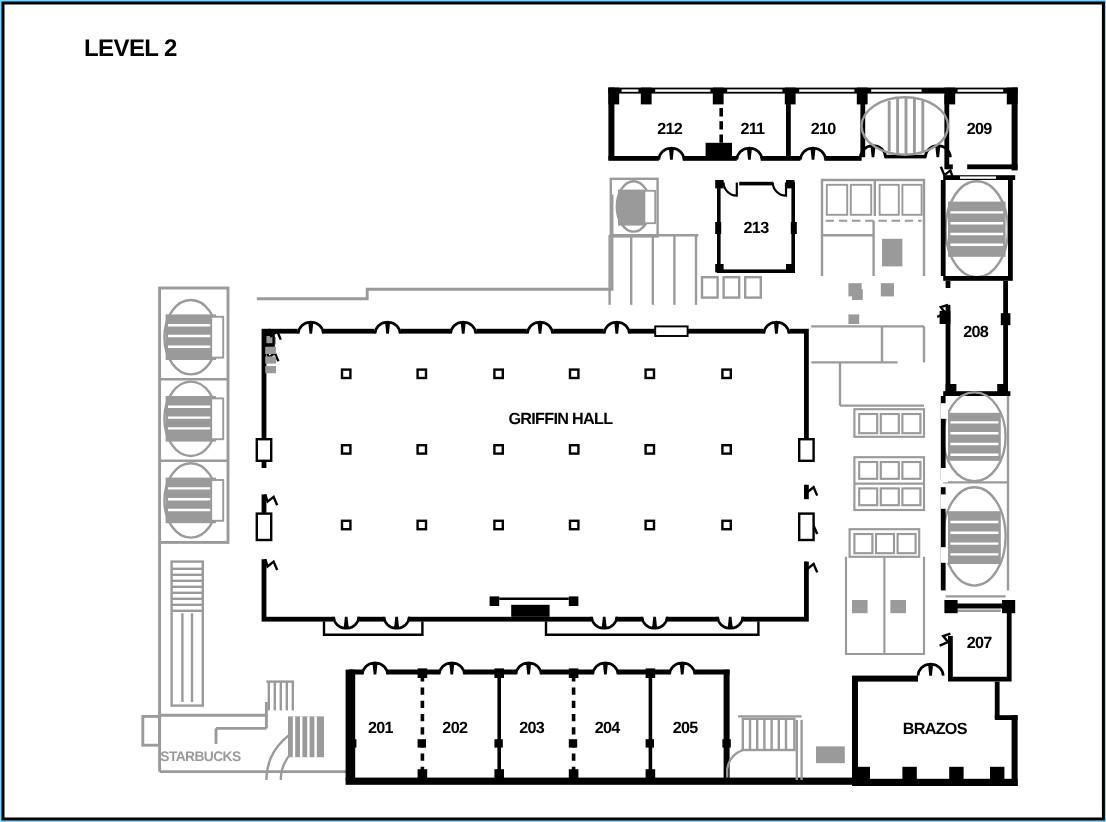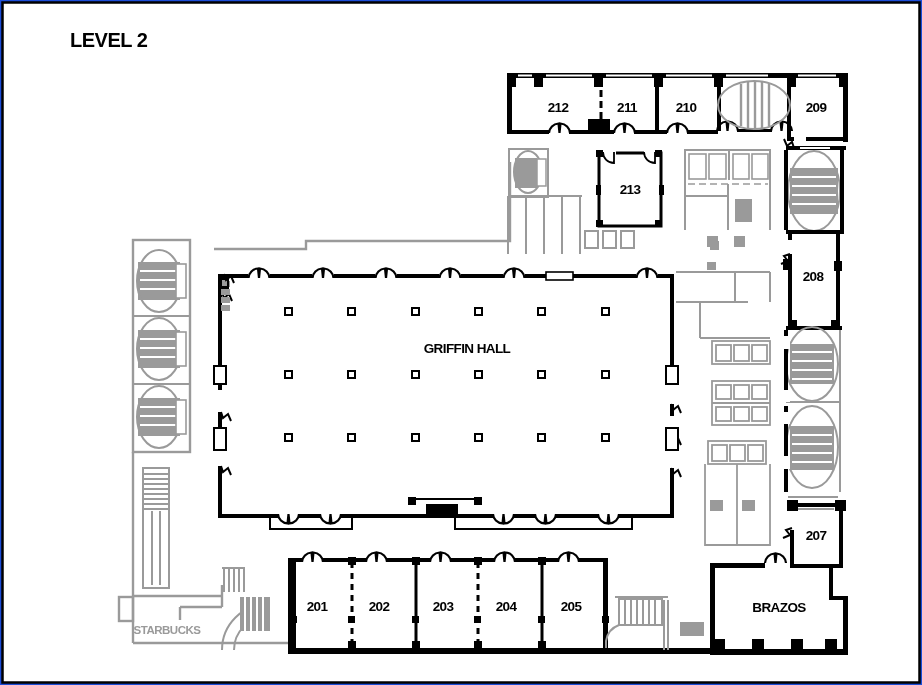--- a/index.html
+++ b/index.html
@@ -1,16 +1,16 @@
 <!DOCTYPE html>
 <html><head>
 <meta charset="utf-8">
 <style>
   html,body{margin:0;padding:0;background:#ffffff;}
-  .page{width:922px;height:685px;position:relative;background:#1d4ed8;}
+  .page{width:922px;height:685px;position:relative;background:#7dd3fc;}
   svg{display:block;}
   .title-text{font:bold 20px "Liberation Sans",sans-serif;letter-spacing:-0.5px;fill:#000;}
   .lbl{font:bold 13.5px "Liberation Sans",sans-serif;letter-spacing:-0.6px;fill:#000;text-anchor:middle;}
   .lbl-gray{font:bold 11.5px "Liberation Sans",sans-serif;letter-spacing:-0.5px;fill:#9a9a9a;text-anchor:middle;}
   .wall{stroke:#000;fill:none;}
   .gray{stroke:#9a9a9a;fill:none;}
 </style>
 </head>
 <body>
 

